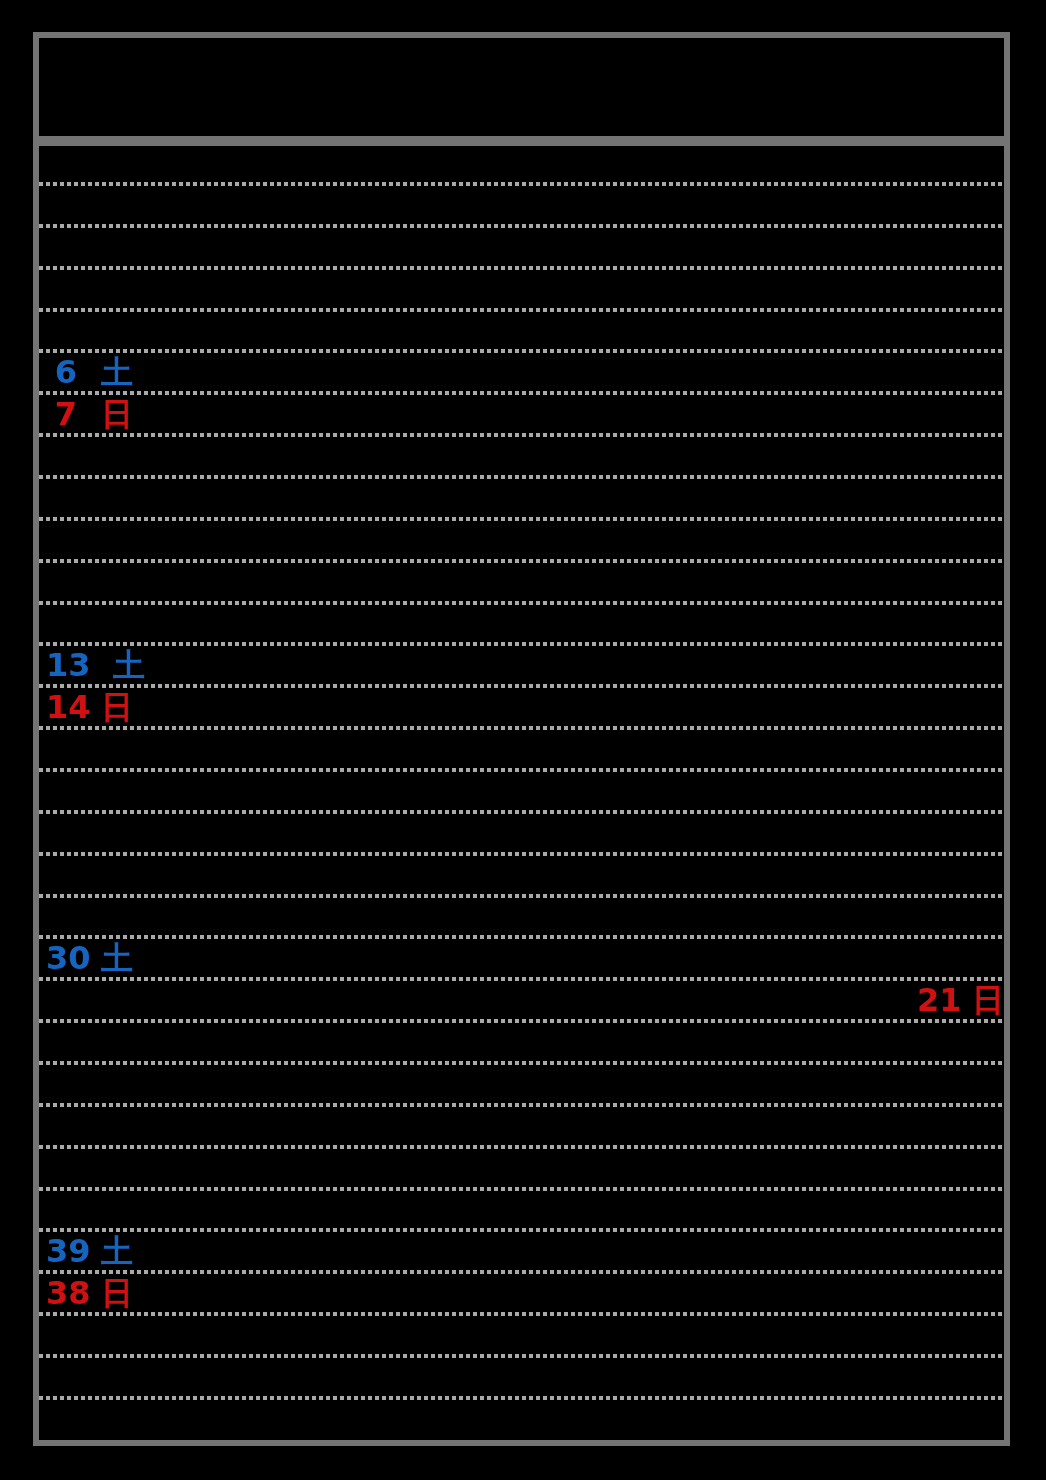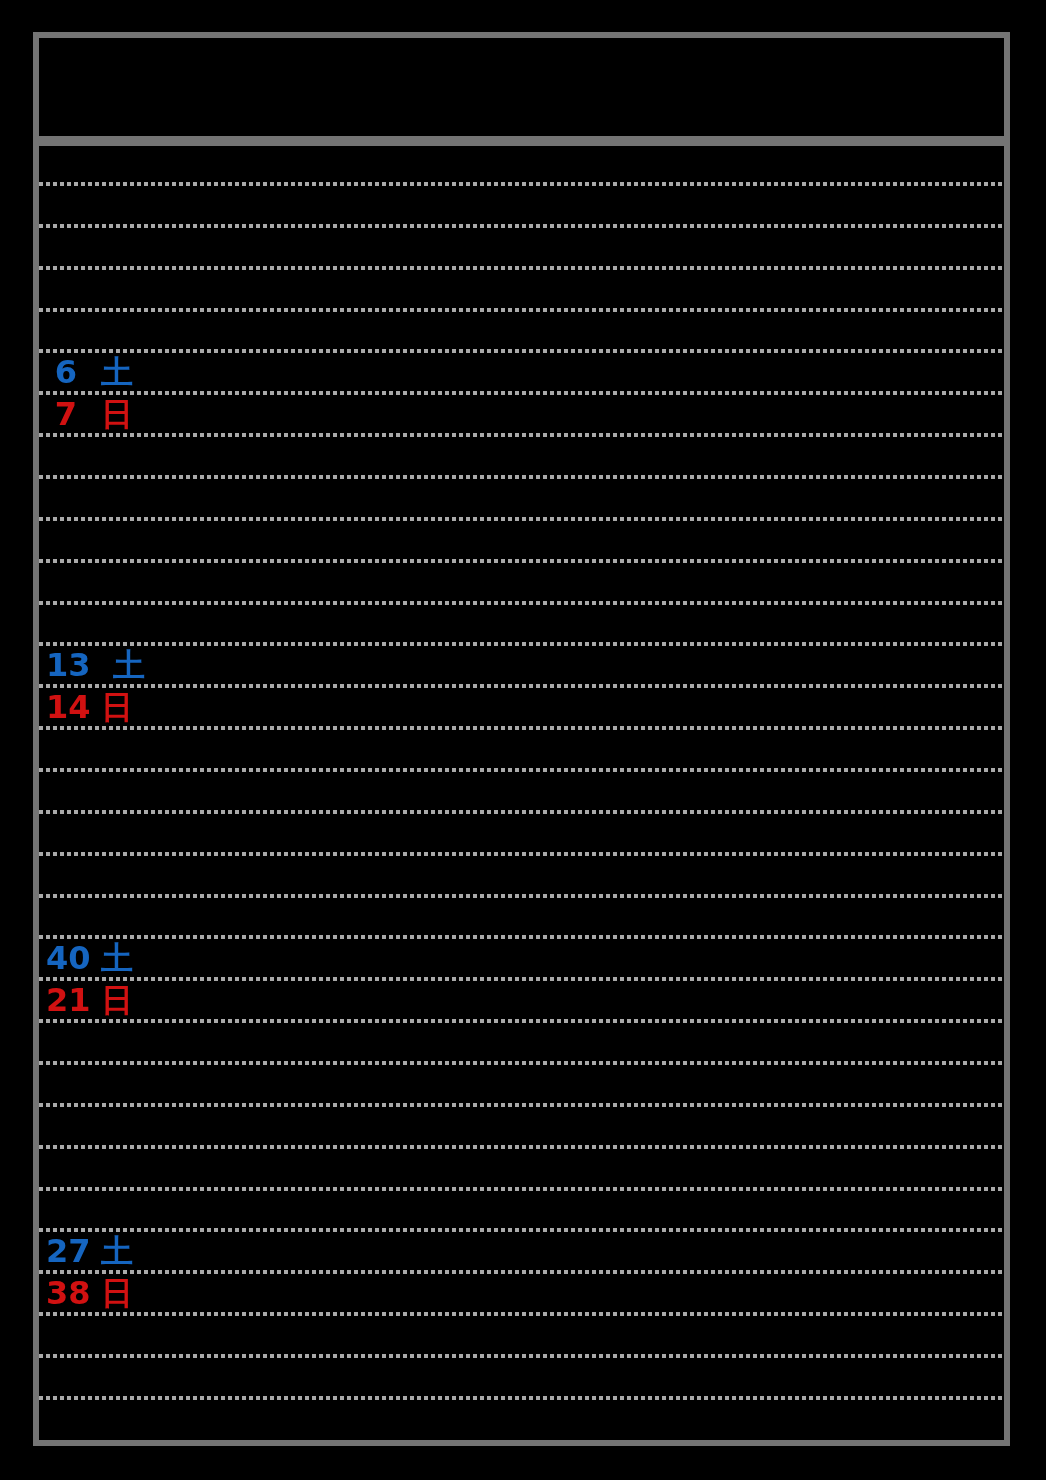--- a/index.html
+++ b/index.html
@@ -139,46 +139,46 @@
         <div class="row" style="height: 41.8667px;">
           <div class="dotline"></div>
         </div>
         <div class="row" style="height: 41.8667px;">
           <div class="dotline"></div>
         </div>
         <div class="row" style="height: 41.8667px;">
           <div class="dotline"></div>
         </div>
         <div class="row" style="height: 41.8667px;">
-          <span class="num" style="color: rgb(21, 101, 192);">40</span>
+          <span class="num" style="color: rgb(21, 101, 192);">30</span>
           <span class="wd" style="color: rgb(21, 101, 192);">土</span>
           <div class="dotline"></div>
         </div>
-        <div class="row" style="height: 41.8667px;">
+        <div class="row" style="height: 41.8667px; justify-content: flex-end;">
           <span class="num" style="color: rgb(209, 17, 17);">21</span>
           <span class="wd" style="color: rgb(209, 17, 17);">日</span>
           <div class="dotline"></div>
         </div>
         <div class="row" style="height: 41.8667px;">
           <div class="dotline"></div>
         </div>
         <div class="row" style="height: 41.8667px;">
           <div class="dotline"></div>
         </div>
         <div class="row" style="height: 41.8667px;">
           <div class="dotline"></div>
         </div>
         <div class="row" style="height: 41.8667px;">
           <div class="dotline"></div>
         </div>
         <div class="row" style="height: 41.8667px;">
           <div class="dotline"></div>
         </div>
         <div class="row" style="height: 41.8667px;">
-          <span class="num" style="color: rgb(21, 101, 192);">27</span>
+          <span class="num" style="color: rgb(21, 101, 192);">39</span>
           <span class="wd" style="color: rgb(21, 101, 192);">土</span>
           <div class="dotline"></div>
         </div>
         <div class="row" style="height: 41.8667px;">
           <span class="num" style="color: rgb(209, 17, 17);">38</span>
           <span class="wd" style="color: rgb(209, 17, 17);">日</span>
           <div class="dotline"></div>
         </div>
         <div class="row" style="height: 41.8667px;">
           <div class="dotline"></div>

